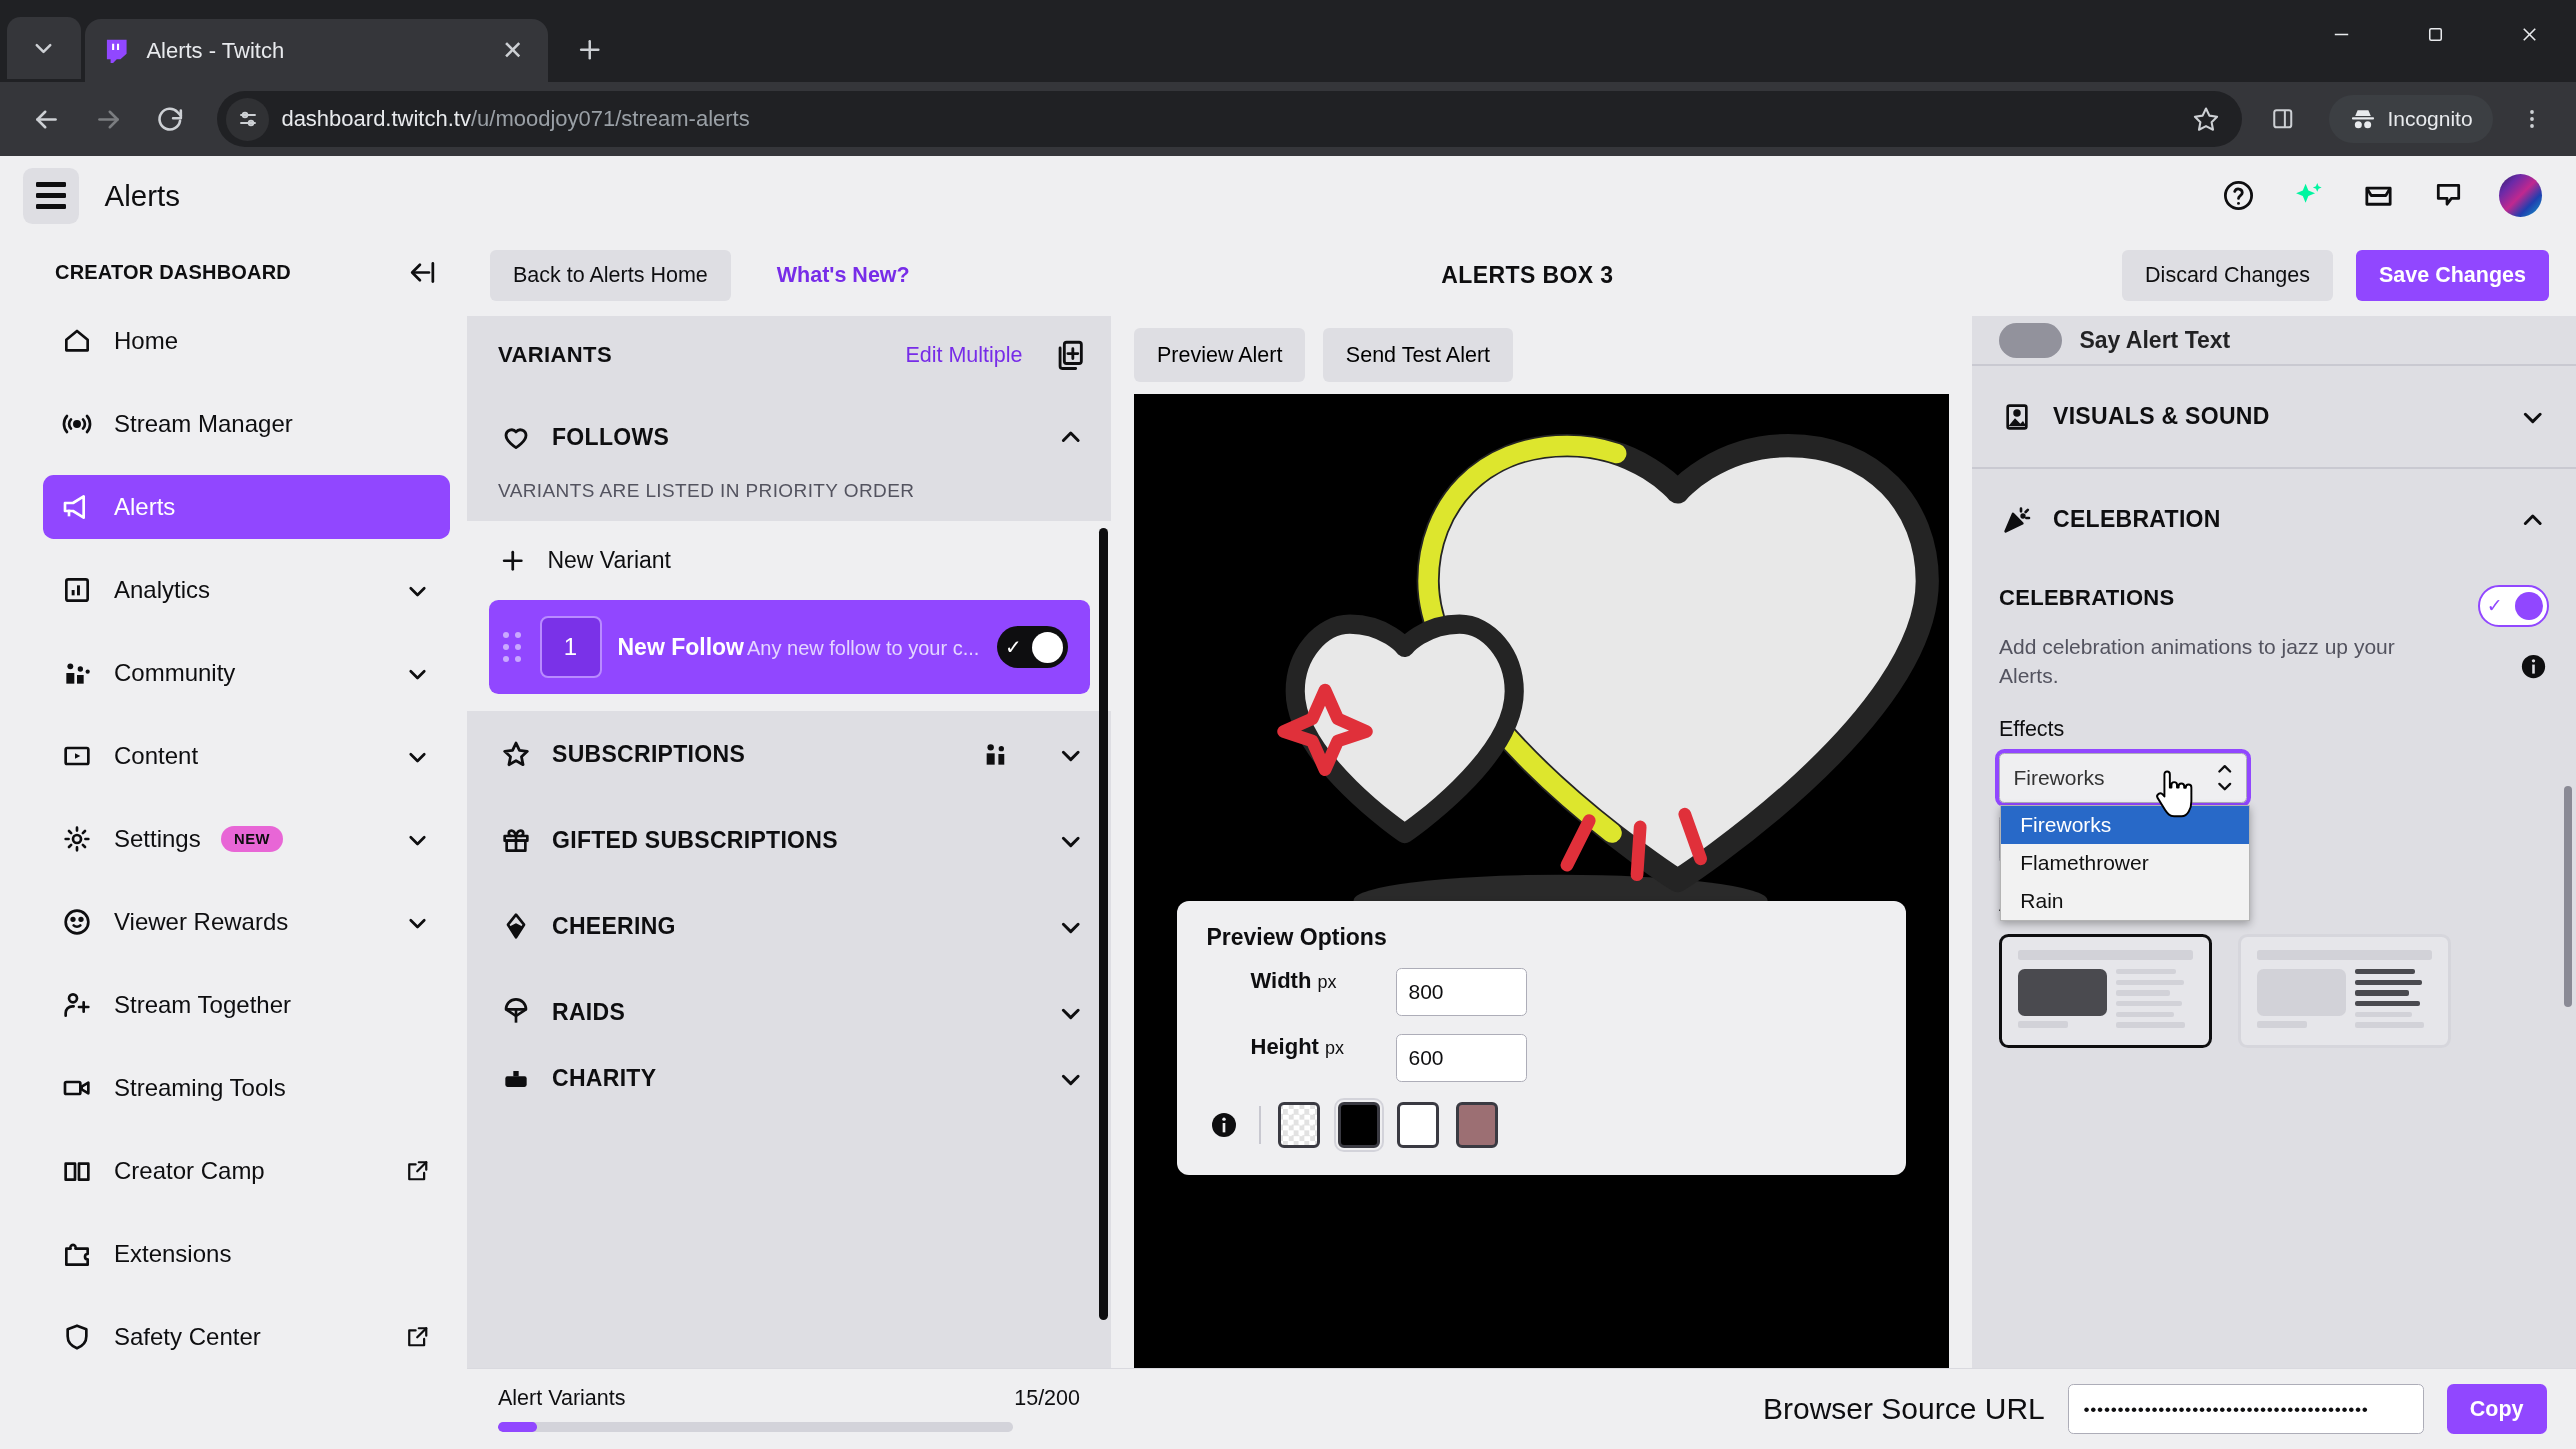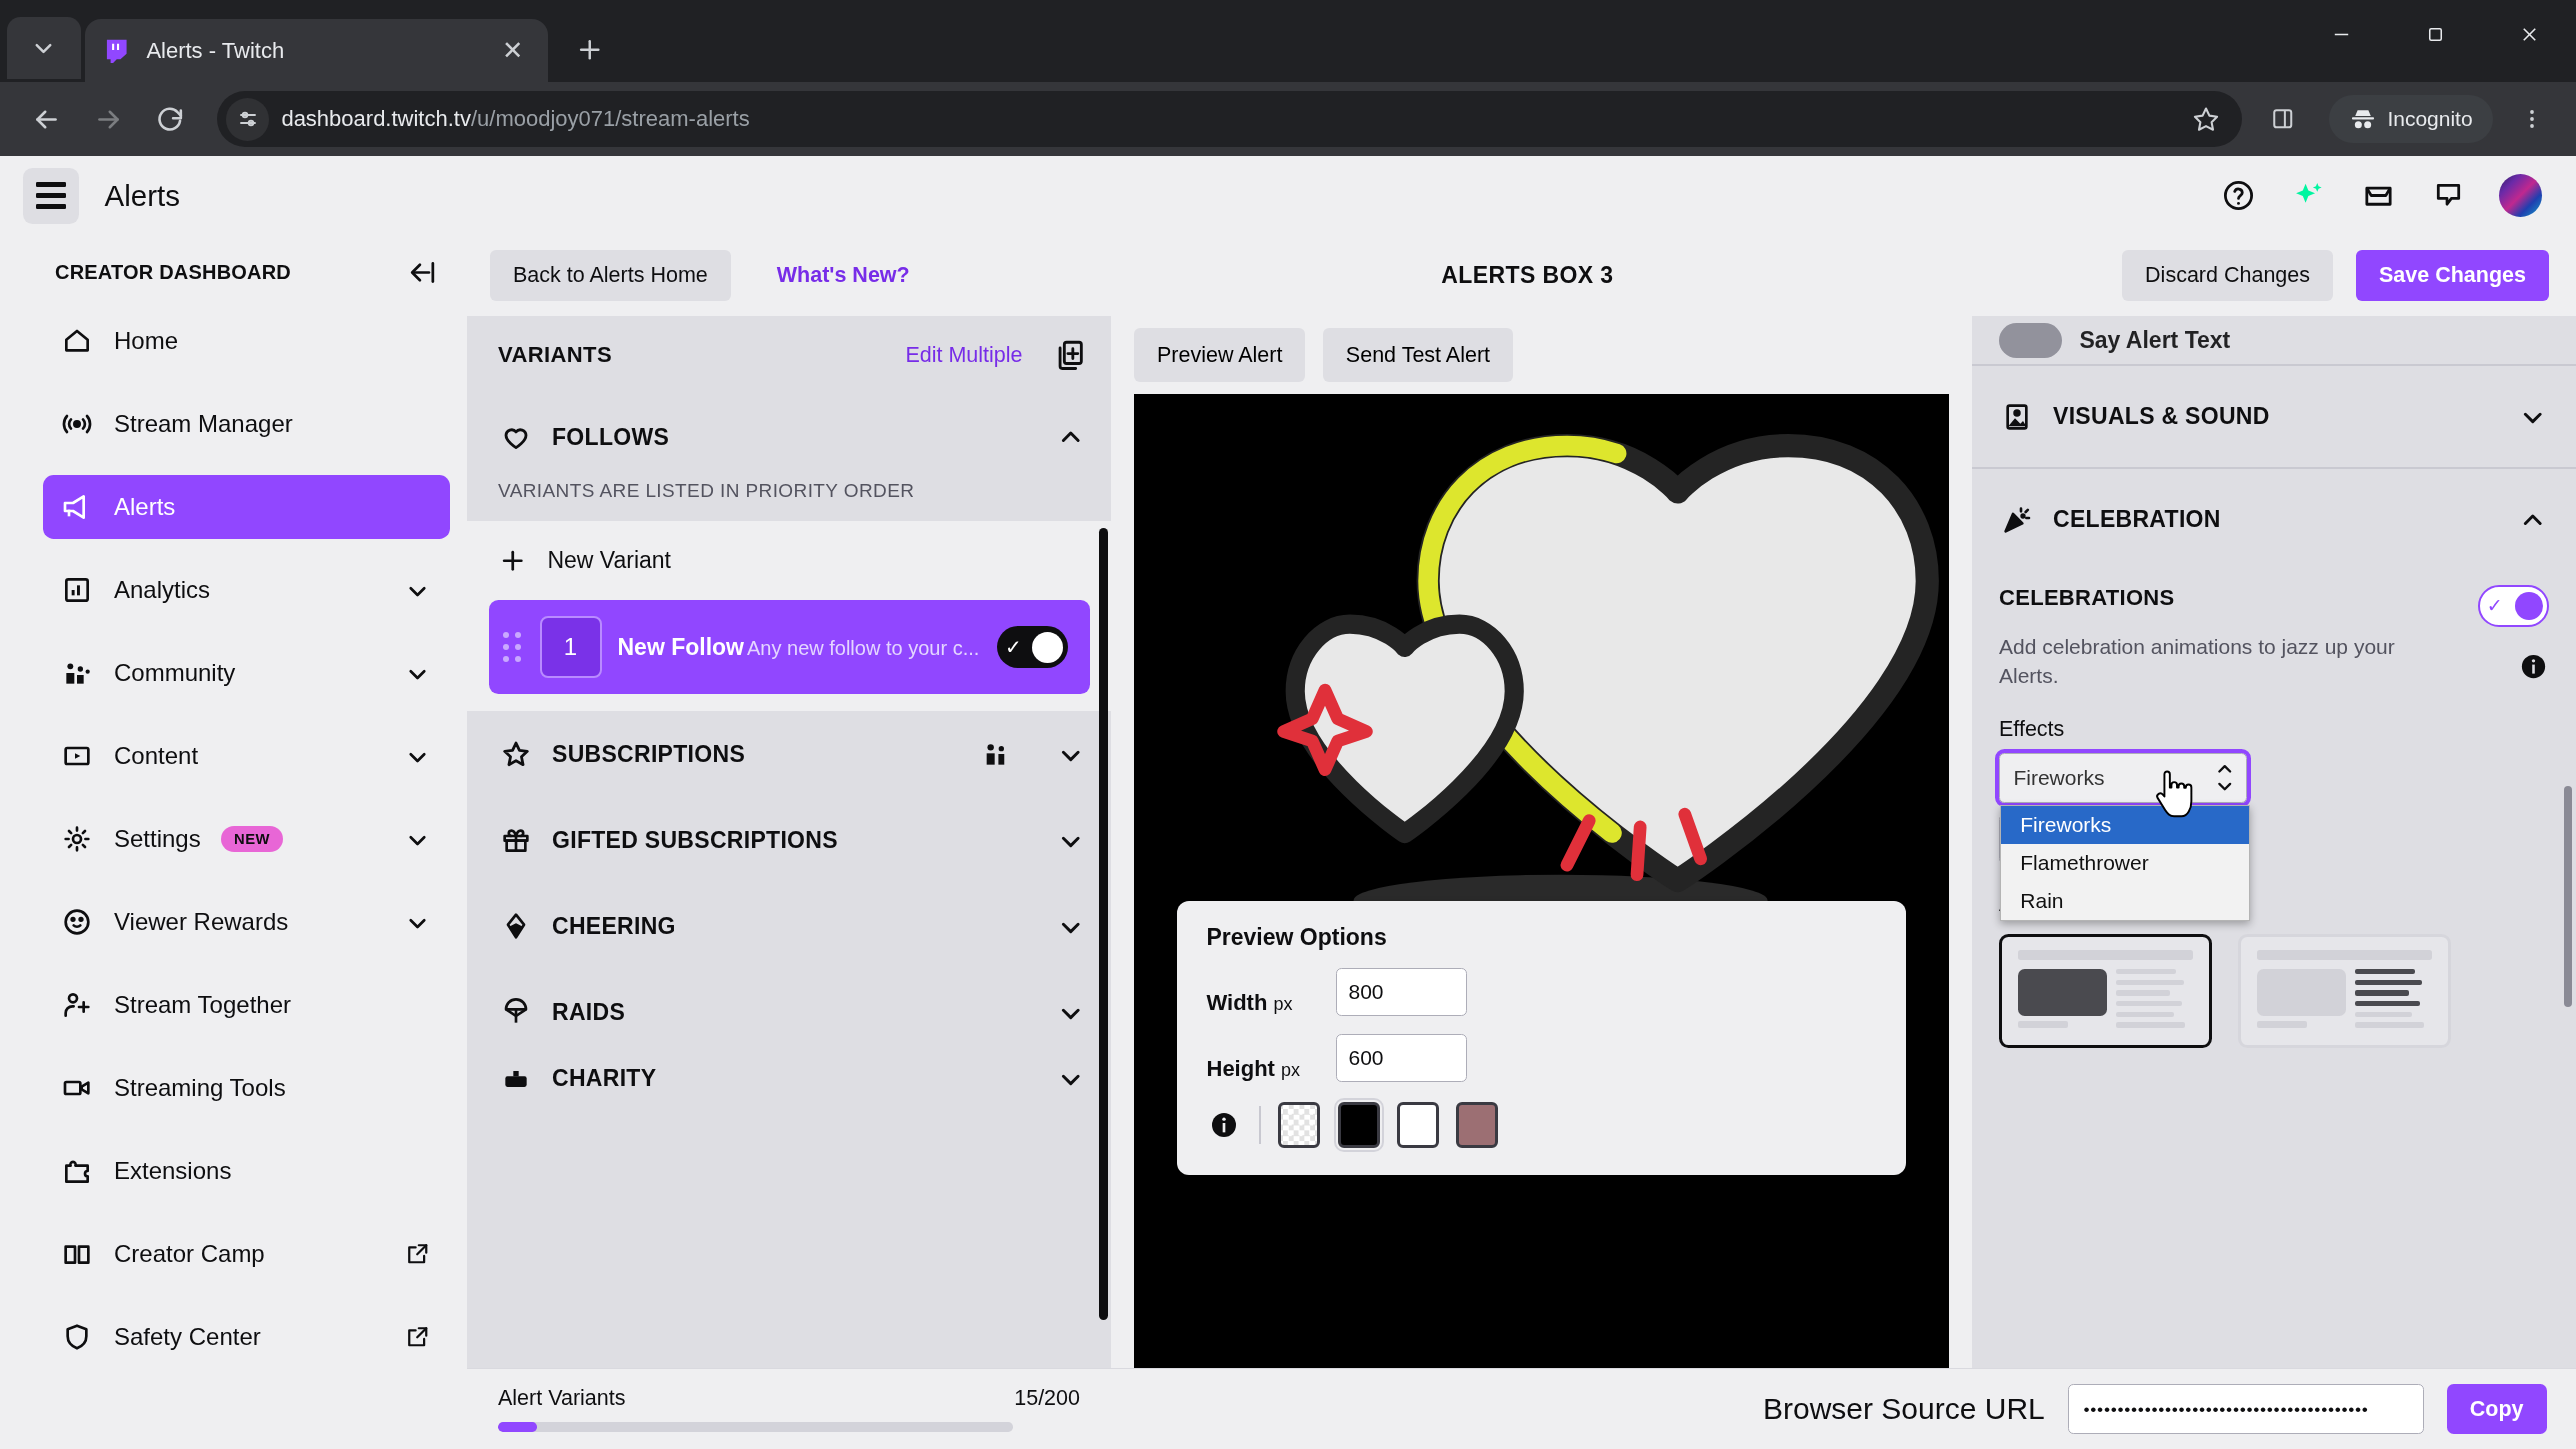--- a/index.html
+++ b/index.html
@@ -158,21 +158,21 @@
   .preview { flex:1; background:#efeff1; display:flex; flex-direction:column; min-width:0; position:relative; }
   .preview-actions { height:78px; display:flex; align-items:center; gap:17.4px; padding:0 23px; }
   .preview-actions .btn { background:#dedee3; height:54px; font-size:21.5px; }
   .preview-stage { flex:1; margin:0 23px 0 23px; background:#000000; position:relative; overflow:hidden; }
   .heart-art { position:absolute; inset:0; }
   .preview-options {
     position:absolute; left:43px; right:43px; top:507px; background:#efeff1;
     border-radius:12px; padding:23px 29.5px 27px; box-shadow:0 1.3px 6.7px rgba(0,0,0,.12);
   }
   .po-title { font-size:23px; font-weight:bold; color:#0e0e10; }
-  .po-row { display:flex; align-items:flex-end; gap:12px; margin-top:17.4px; }
+  .po-row { display:flex; align-items:flex-start; gap:28px; margin-top:17.4px;margin-left:44px; }
   .po-label { font-size:22px; color:#0e0e10; font-weight:bold; width:117px; }
   .po-label em { font-style:normal; font-size:18px; font-weight:normal; }
   .po-input {
     width:131px; height:48px; border:1.3px solid #adadb8; border-radius:5.4px; background:#ffffff;
     display:flex; align-items:center; padding:0 12px; font-size:21px; color:#0e0e10;
   }
   .po-swatches { display:flex; align-items:center; gap:17.4px; margin-top:20px; }
   .po-info { width:35px; height:35px; display:flex; align-items:center; justify-content:center; }
   .po-info svg { width:32px; height:32px; }
   .po-divider { width:2px; height:38px; background:#c8c8d0; }
@@ -553,40 +553,40 @@
                 <rect x="3" y="7.5" width="11.5" height="9" rx="1"></rect>
                 <polygon points="15.5 11 20.5 8 20.5 16 15.5 13"></polygon>
               </svg>
             </span>
           <span class="sb-label">Streaming Tools</span>
         </div>
 
         <div class="sb-item">
           <span class="sb-ico">
               <svg viewBox="0 0 24 24" fill="none" stroke="currentColor" stroke-width="2" stroke-linejoin="round">
-                <path d="M4 8h3.2a2 2 0 1 1 3.6 0H20v4a2 2 0 1 0 0 4v4H4z"></path>
-              </svg>
-            </span>
-          <span class="sb-label">Extensions</span>
-        </div>
-
-        <div class="sb-item">
-          <span class="sb-ico">
-              <svg viewBox="0 0 24 24" fill="none" stroke="currentColor" stroke-width="2" stroke-linejoin="round">
                 <path d="M3.5 6.5h7v12h-7zM13.5 6.5h7v12h-7z"></path>
               </svg>
             </span>
           <span class="sb-label">Creator Camp</span>
           <span class="sb-ext">
               <svg viewBox="0 0 24 24" fill="none" stroke="currentColor" stroke-width="2.1" stroke-linecap="round" stroke-linejoin="round">
                 <path d="M13 4h7v7"></path>
                 <path d="M20 4l-8.5 8.5"></path>
                 <path d="M18 14v6H4V6h6"></path>
               </svg>
             </span>
+        </div>
+
+        <div class="sb-item">
+          <span class="sb-ico">
+              <svg viewBox="0 0 24 24" fill="none" stroke="currentColor" stroke-width="2" stroke-linejoin="round">
+                <path d="M4 8h3.2a2 2 0 1 1 3.6 0H20v4a2 2 0 1 0 0 4v4H4z"></path>
+              </svg>
+            </span>
+          <span class="sb-label">Extensions</span>
         </div>
 
         <div class="sb-item">
           <span class="sb-ico">
               <svg viewBox="0 0 24 24" fill="none" stroke="currentColor" stroke-width="2" stroke-linejoin="round">
                 <path d="M12 3.5l7 2.6v5.4c0 4.2-3 7.4-7 9-4-1.6-7-4.8-7-9V6.1z"></path>
               </svg>
             </span>
           <span class="sb-label">Safety Center</span>
           <span class="sb-ext">

